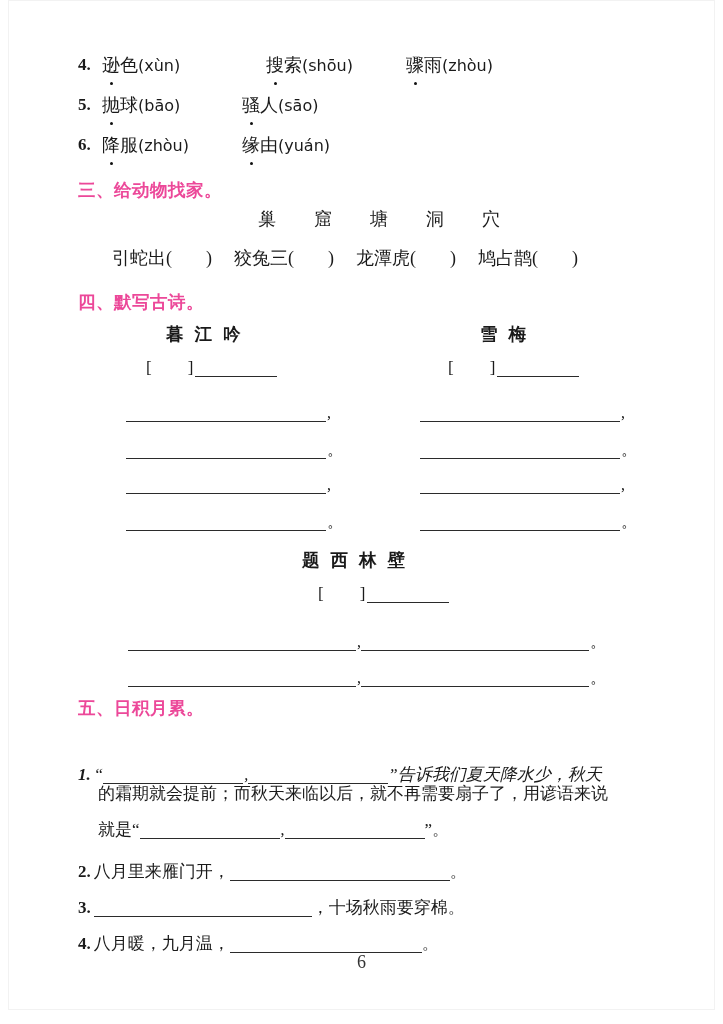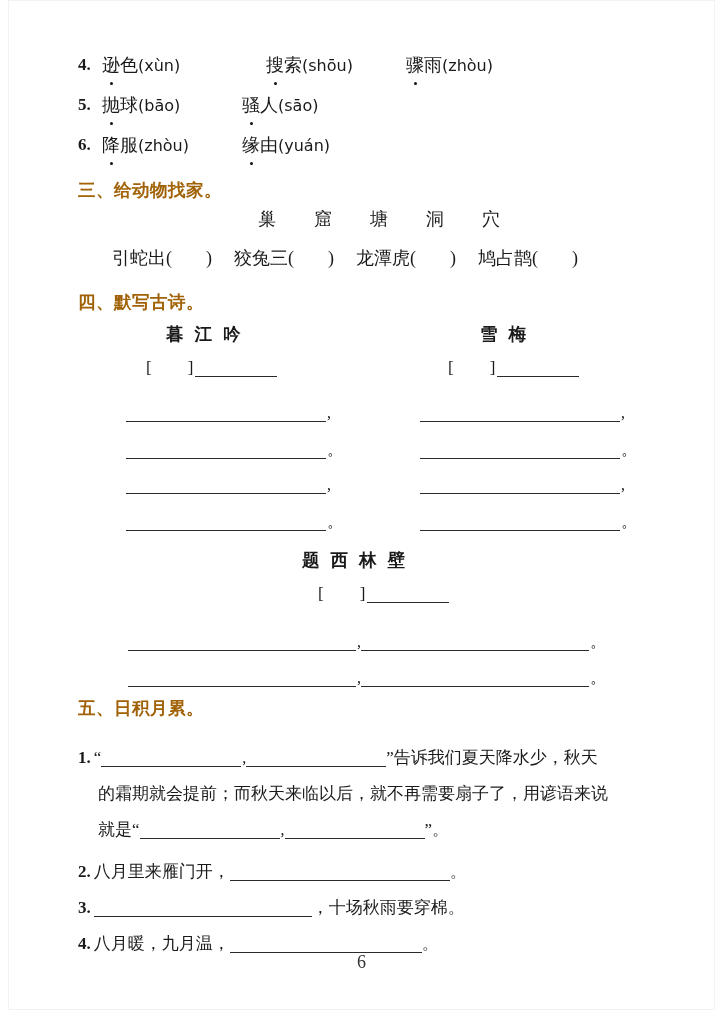--- a/index.html
+++ b/index.html
@@ -39,21 +39,21 @@
 
   
   .cn {
     font-family: "Liberation Serif", "DejaVu Serif", serif;
   }
   .heading {
     font-family: "Liberation Sans", "DejaVu Sans", sans-serif;
     font-weight: bold;
     font-size: 17.5px;
     letter-spacing: 0.5px;
-    color: #a16207;
+    color: #ec4899;
   }
 
   
   .word-rows {
     position: absolute;
     left: 78px;
     top: 52px;
     width: 600px;
   }
   .word-row {
@@ -271,21 +271,21 @@
   <div class="poem-title" id="poem-title-3">题西林壁</div>
   <div class="author-line cn" id="author-3">
     <span class="brk">[</span><span class="brk-gap"></span><span class="brk">]</span><span class="rule-sm"></span>
   </div>
 
   <div class="ansline" style="left:128px; top:632px;"><span class="rule" style="width:228px;"></span><span class="punct">,</span><span class="rule" style="width:228px;"></span><span class="punct">。</span></div>
   <div class="ansline" style="left:128px; top:668px;"><span class="rule" style="width:228px;"></span><span class="punct">,</span><span class="rule" style="width:228px;"></span><span class="punct">。</span></div>
 
   <div class="heading sec5-head">五、日积月累。</div>
 
-  <div class="q cn" style="left:78px; top:740px;">
+  <div class="q cn" style="left:78px; top:757px;font-style:italic;">
     <span class="qn">1.</span><span>“</span><span class="rule" style="width:140px;"></span><span class="punct">,</span><span class="rule" style="width:140px;"></span><span>”</span><span>告诉我们夏天降水少，秋天</span>
   </div>
   <div class="q-body cn" style="left:98px; top:776px;">
     <span>的霜期就会提前；而秋天来临以后，就不再需要扇子了，用谚语来说</span>
   </div>
   <div class="q-body cn" style="left:98px; top:812px;">
     <span>就是“</span><span class="rule" style="width:140px;"></span><span class="punct">,</span><span class="rule" style="width:140px;"></span><span>”。</span>
   </div>
 
   <div class="q cn" style="left:78px; top:854px;">

